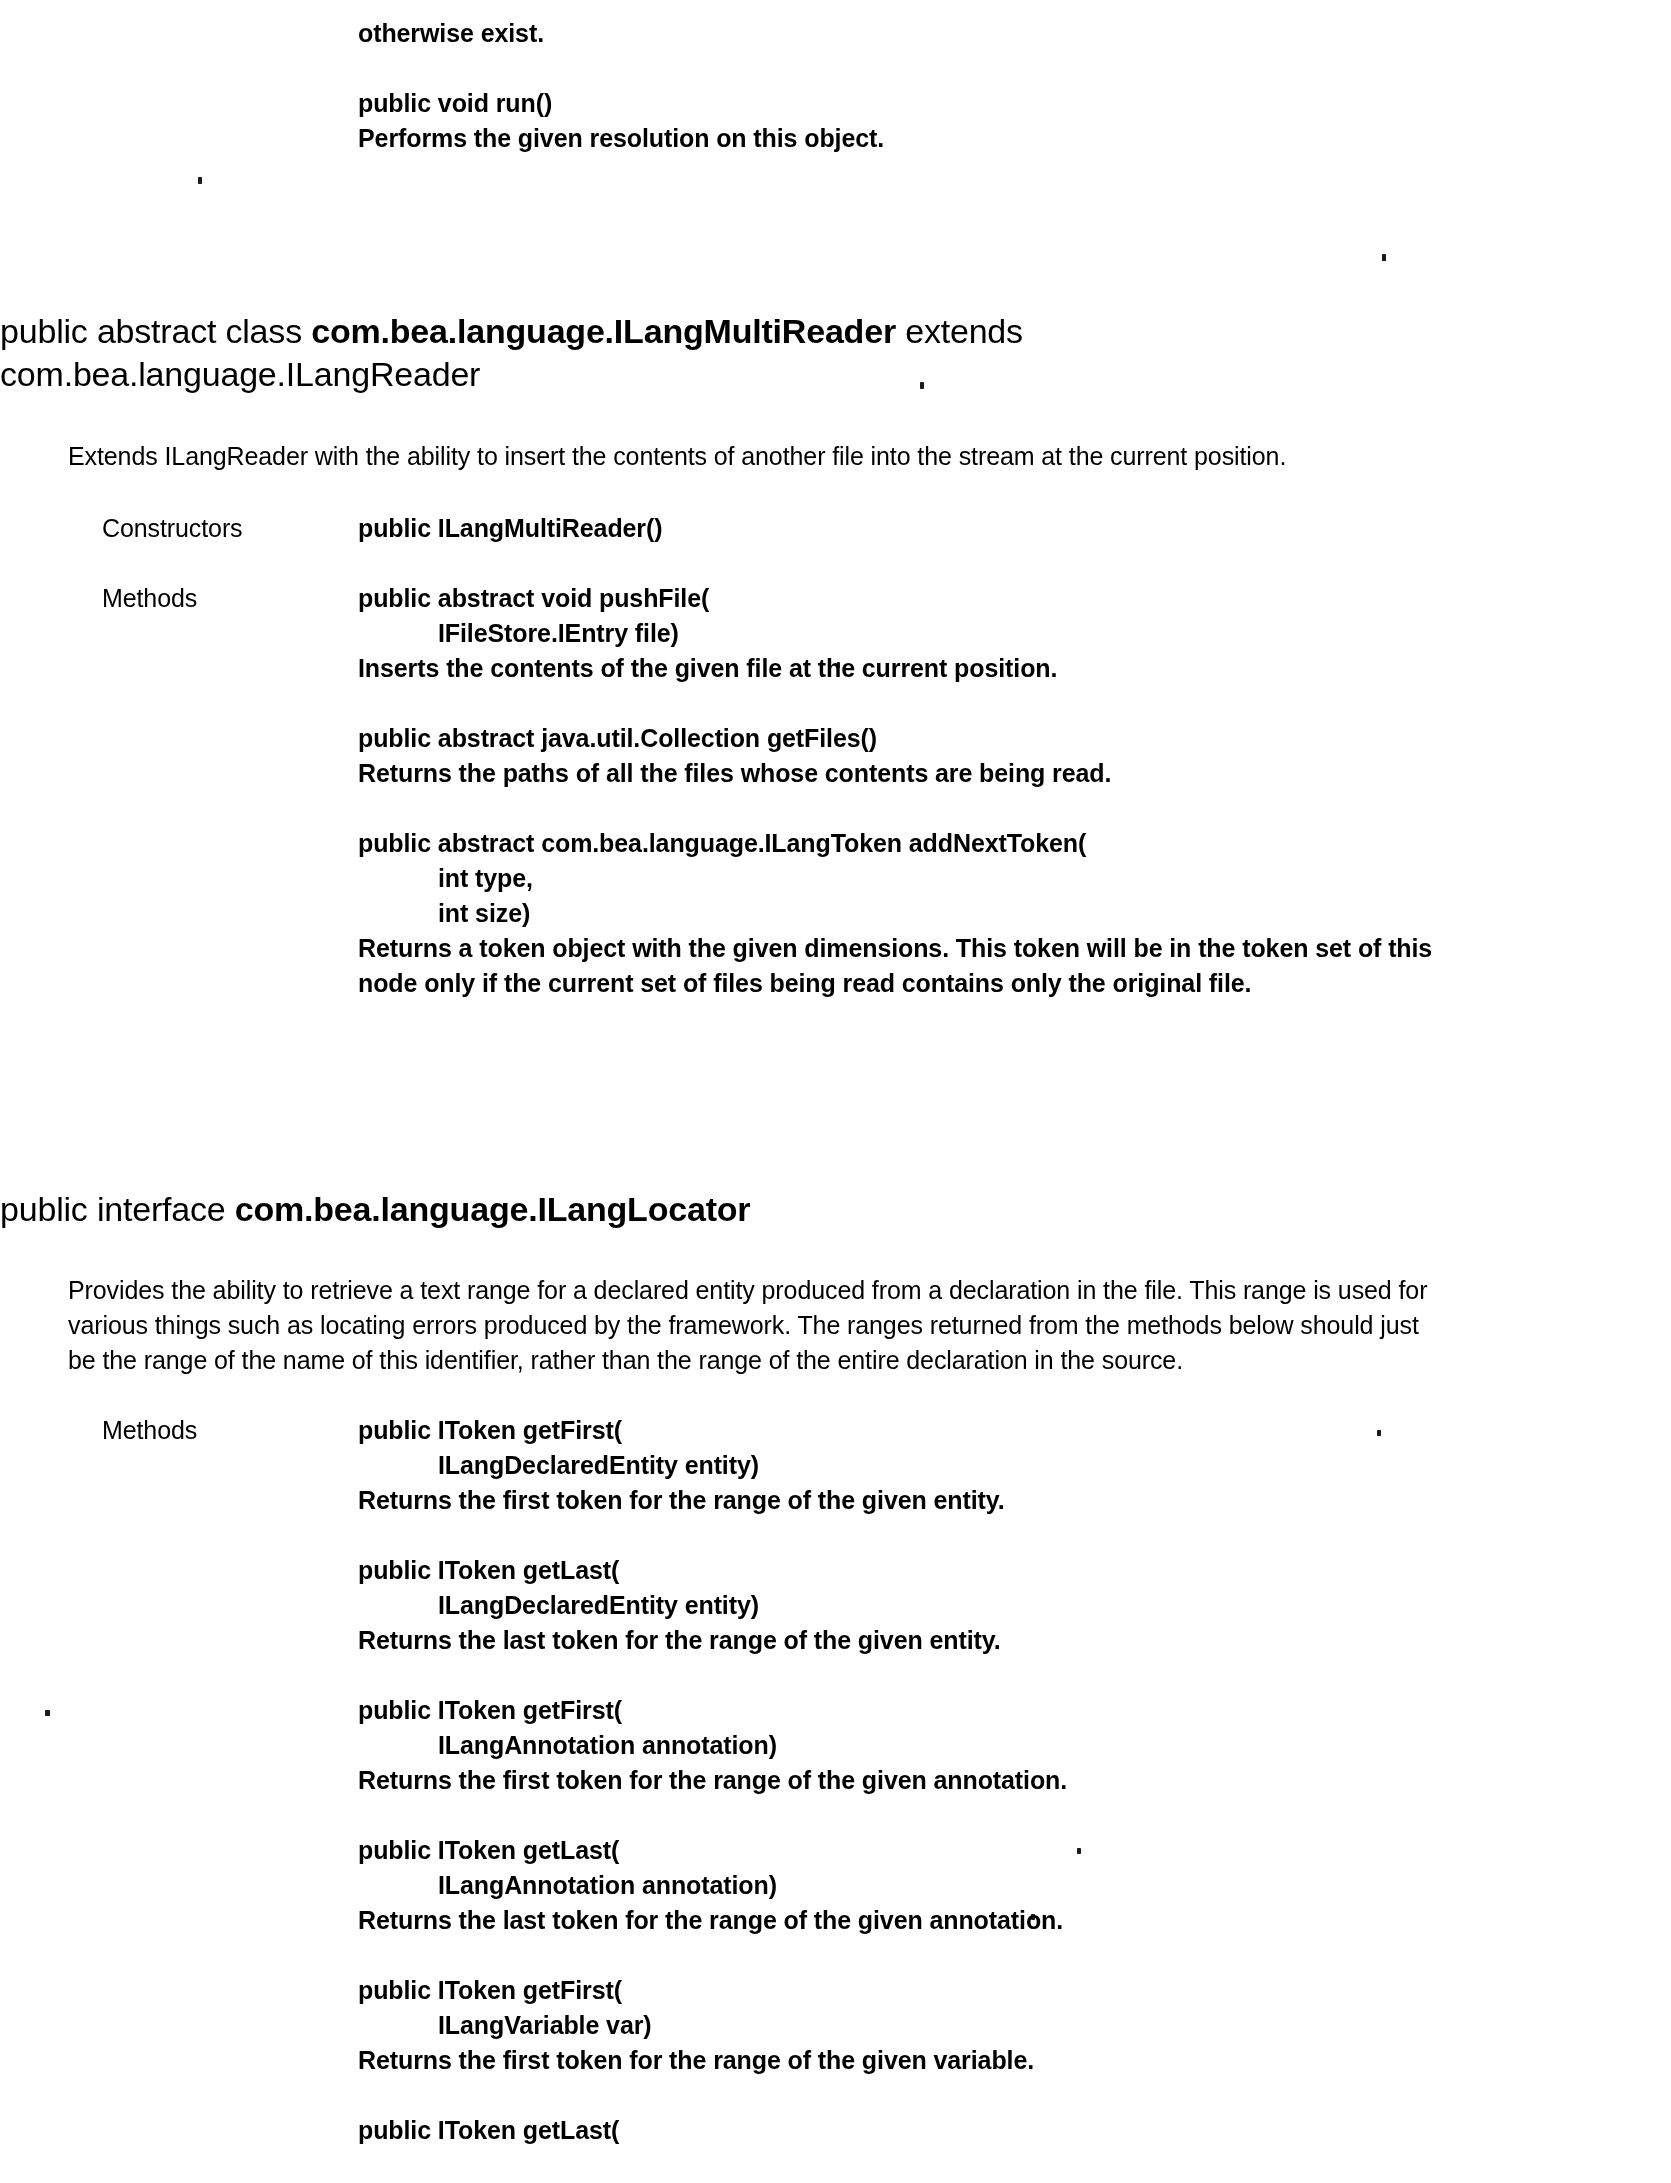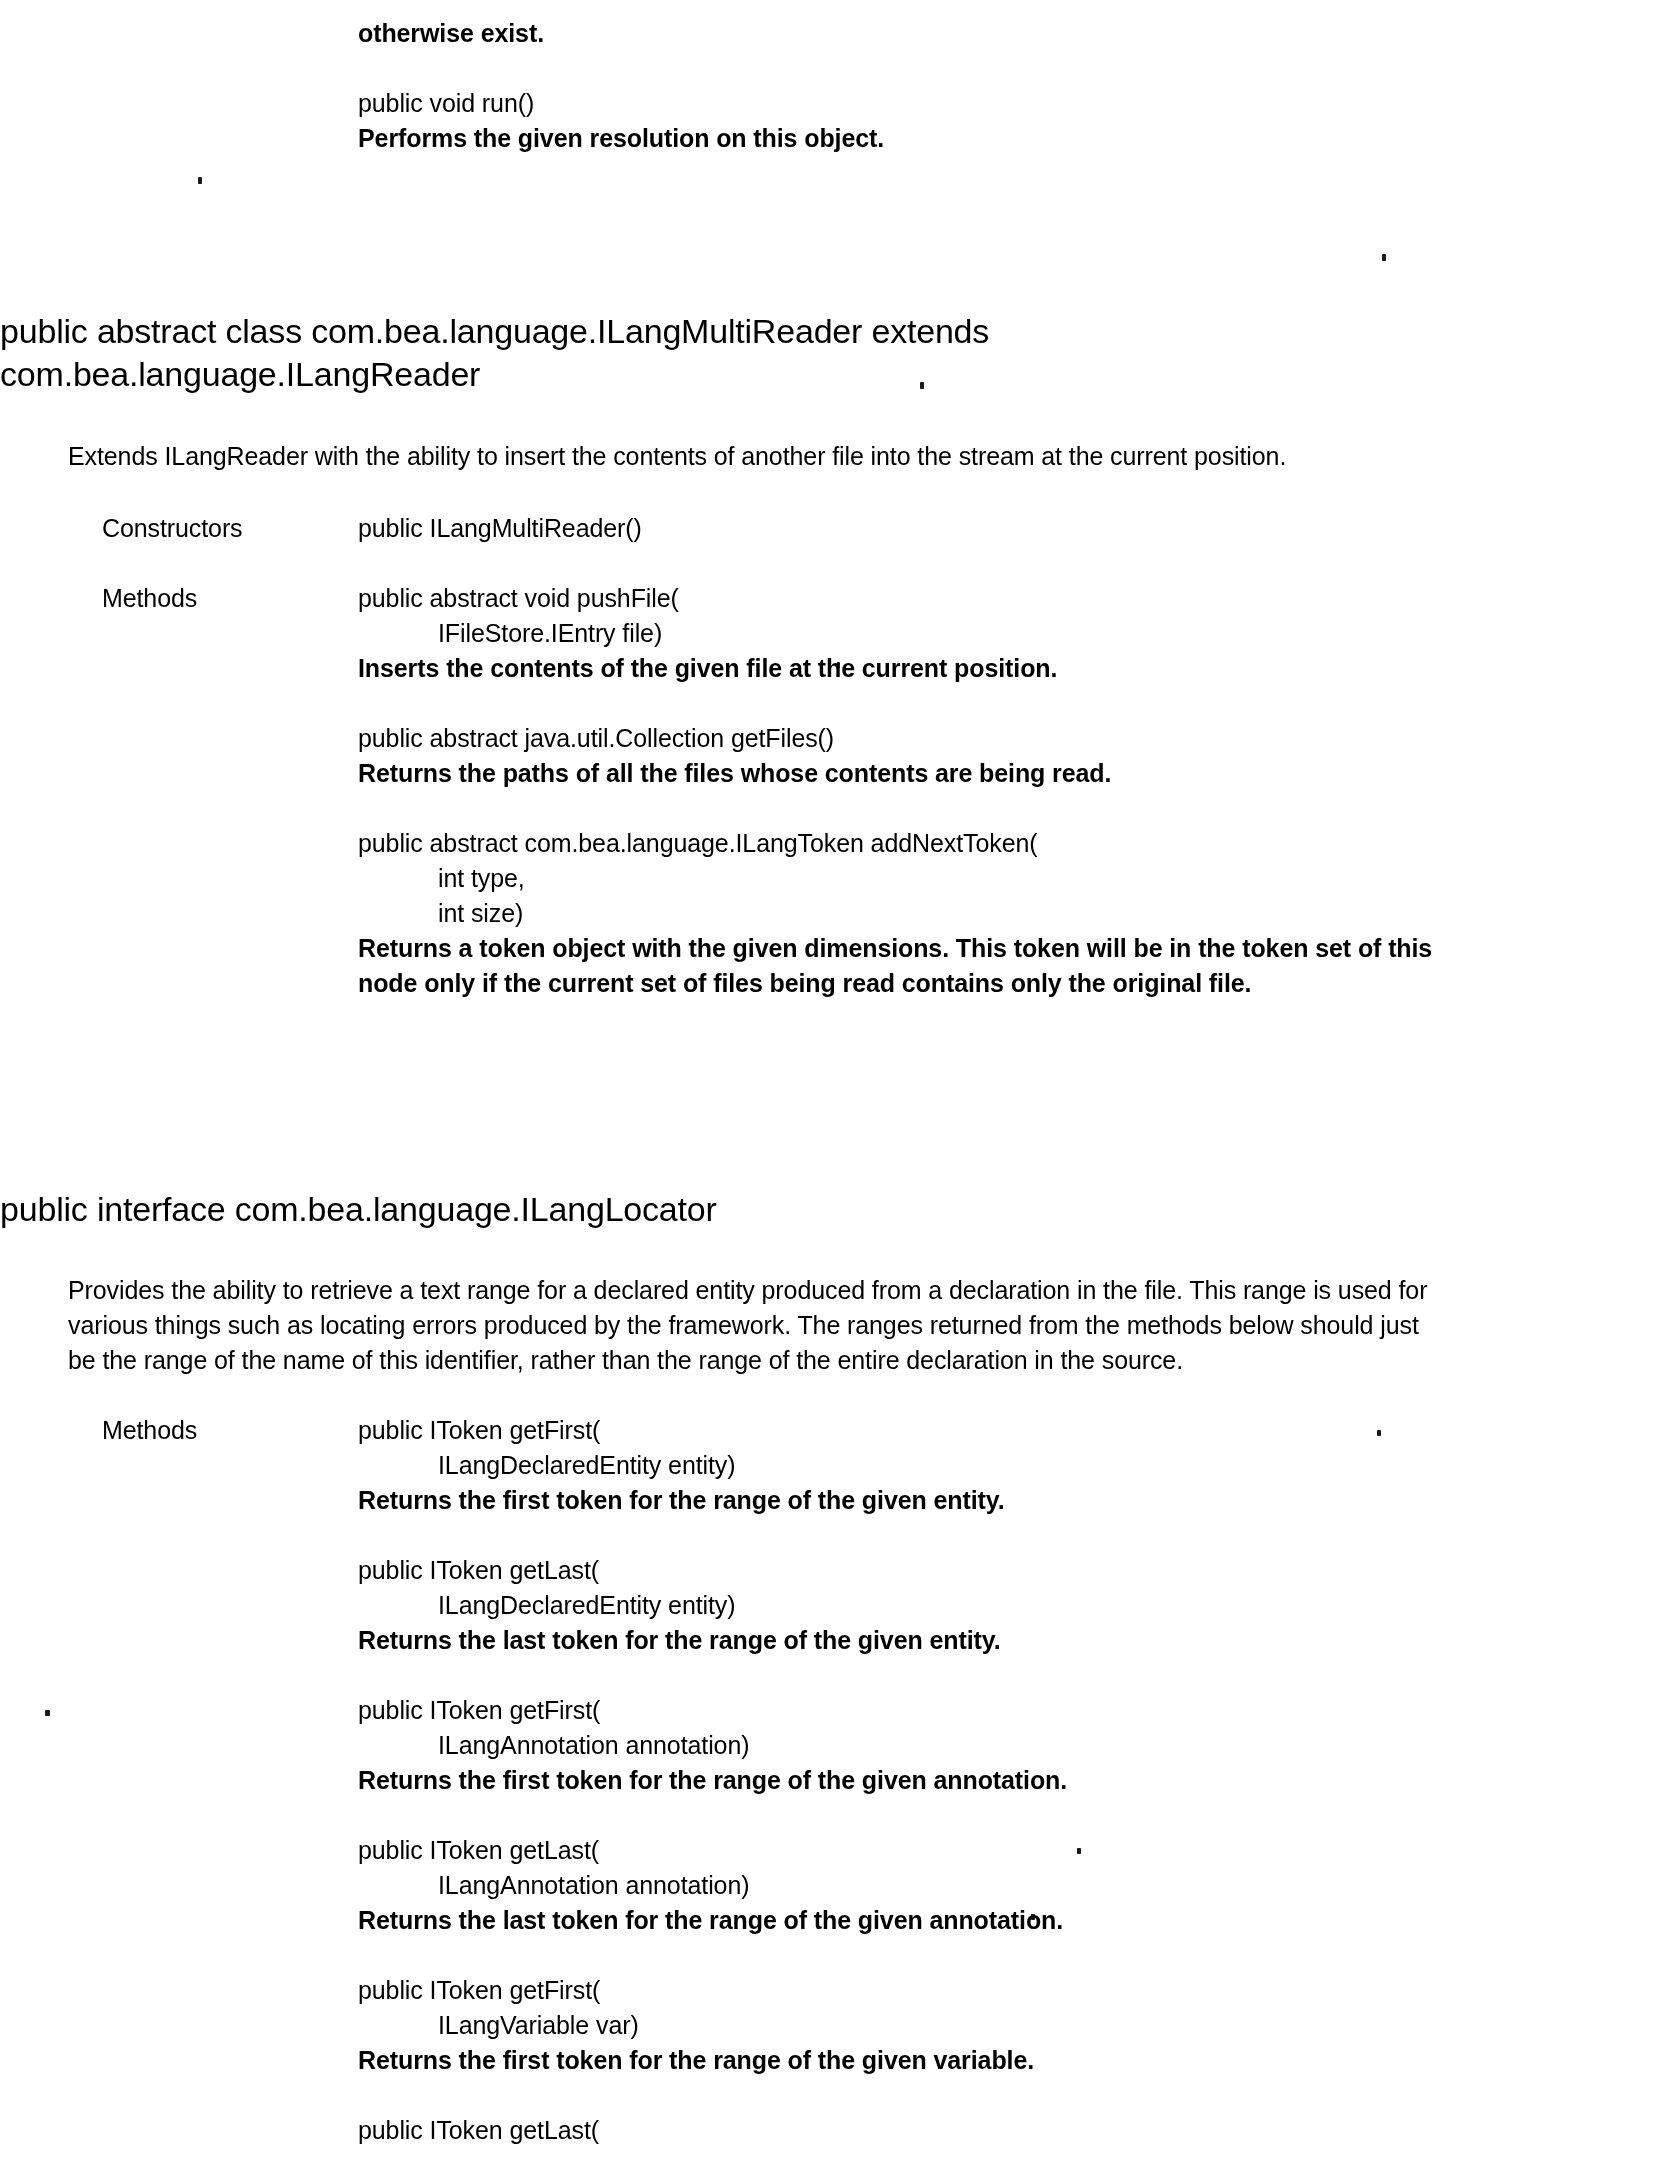--- a/index.html
+++ b/index.html
@@ -33,21 +33,21 @@
   
   .para {
     font-size: 25px;
     line-height: 35px;
     width: 1368px;       
     letter-spacing: -0.1px;
   }
   .sig {
     font-size: 25px;
     line-height: 35px;
-    font-weight: normal;
+    font-weight: bold;
     letter-spacing: -0.1px;
     white-space: nowrap;
   }
   .desc {
     font-size: 25px;
     line-height: 35px;
     width: 1104px;       
     letter-spacing: -0.1px;
     font-weight: bold;
   }
@@ -59,21 +59,21 @@
     white-space: nowrap;
   }
   .class-heading {
     font-size: 34px;
     line-height: 43px;
     width: 1406px;
     letter-spacing: -0.2px;
     font-weight: normal;
     margin: 0;
   }
-  .class-heading b { font-weight: normal; }
+  .class-heading b { font-weight: bold; }
 
   
   .member { position: relative; }
   .member + .member { margin-top: 35px; }
 
   .section { position: relative; }
 
   
   .speck {
     position: absolute;

